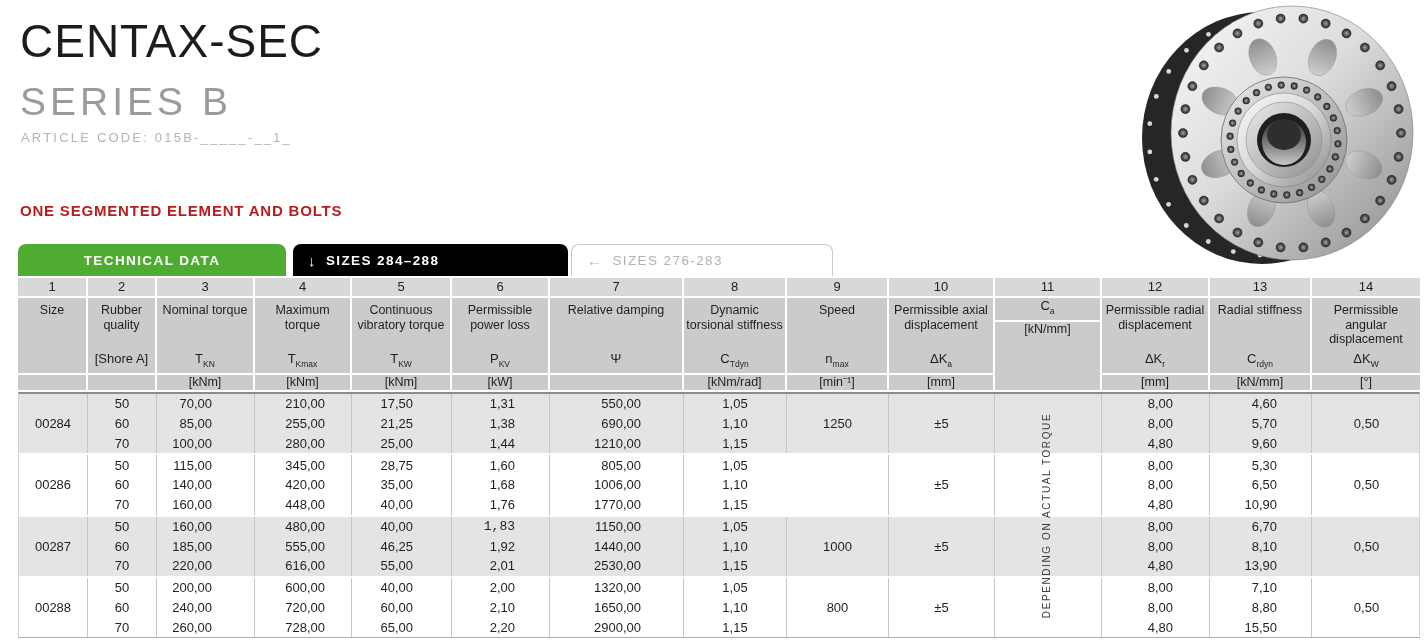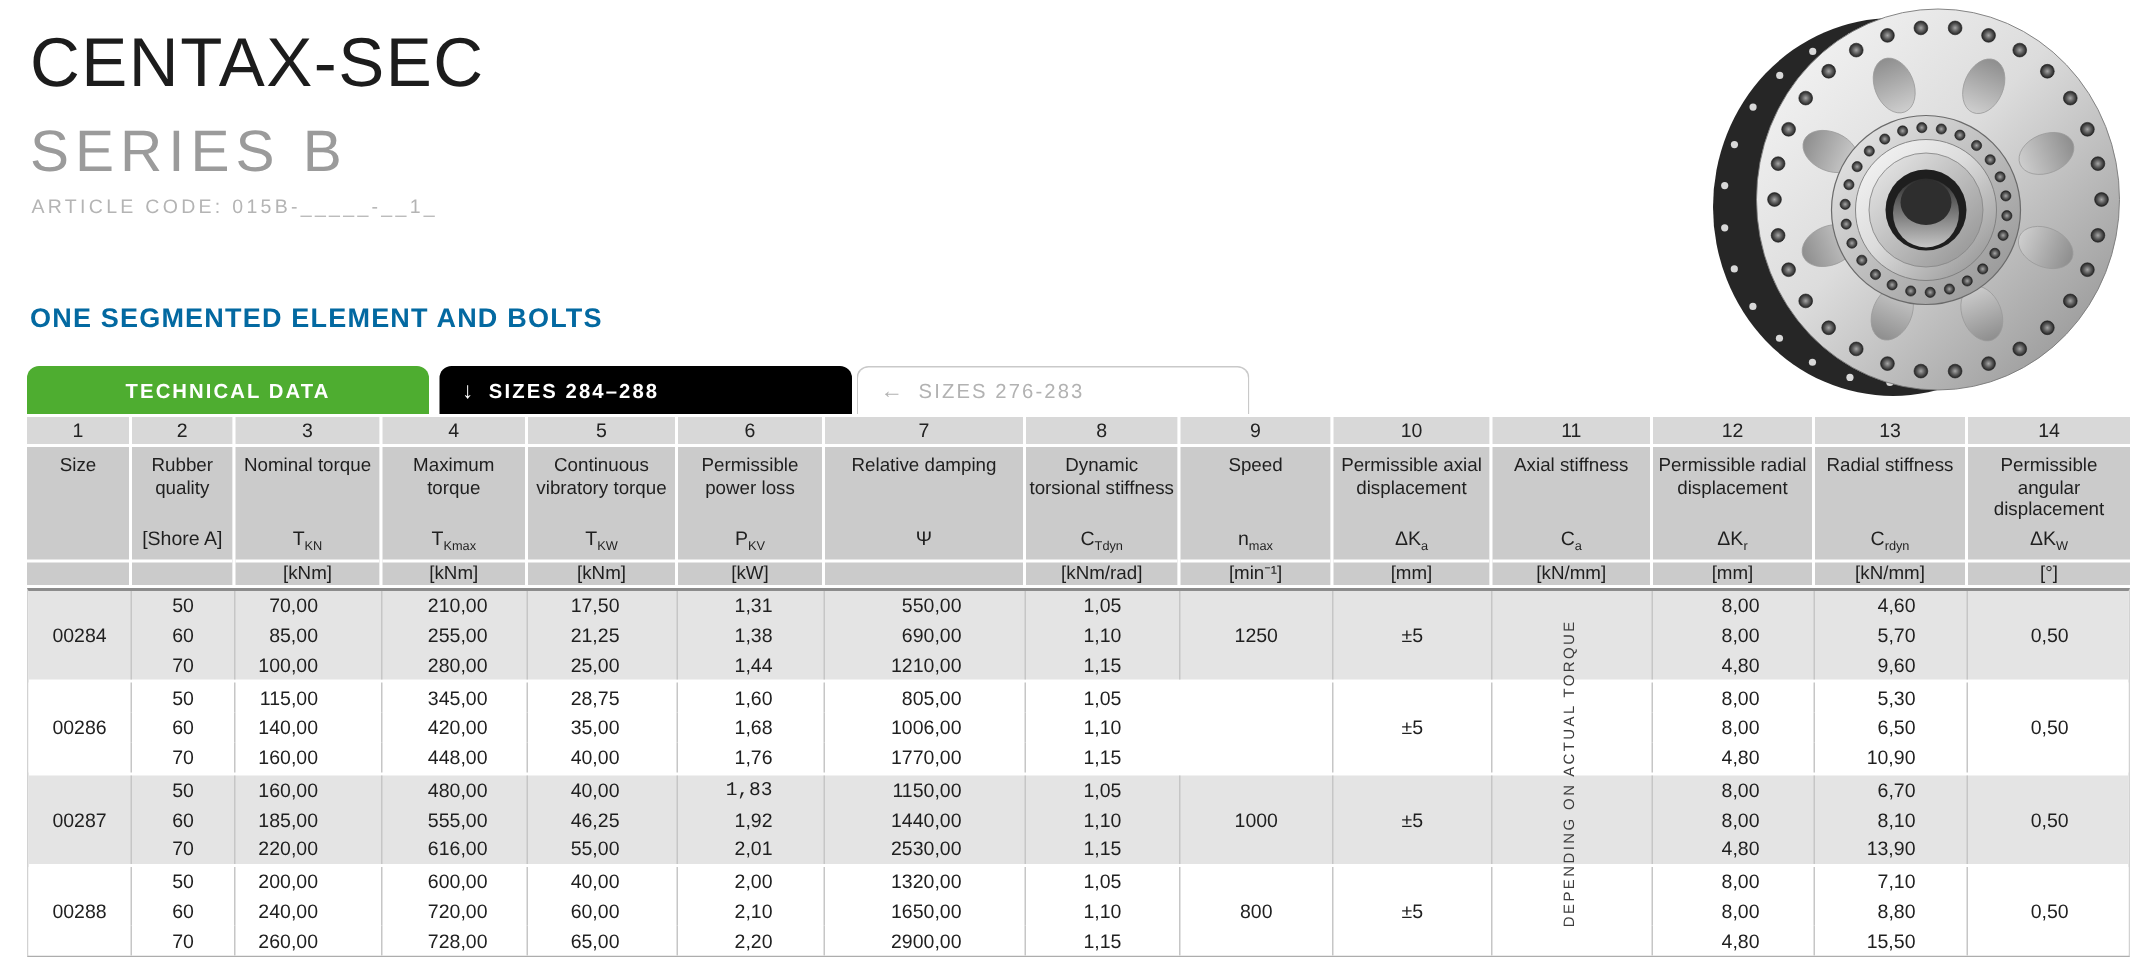--- a/index.html
+++ b/index.html
@@ -1,20 +1,20 @@
 <!DOCTYPE html>
 <html><head>
 <meta charset="utf-8">
 <style>
   html,body{margin:0;padding:0;}
   body{width:1424px;height:641px;background:#fff;font-family:"Liberation Sans",sans-serif;overflow:hidden;position:relative;}
   .title{position:absolute;left:20px;top:14px;font-size:46px;font-weight:400;color:#1c1c1c;letter-spacing:1px;margin:0;}
   .series{position:absolute;left:20px;top:80px;font-size:39px;font-weight:400;color:#9b9b9b;letter-spacing:4px;margin:0;}
   .article{position:absolute;left:21px;top:130px;font-size:13px;color:#b4b4b4;letter-spacing:2.2px;}
-  .sechead{position:absolute;left:20px;top:202px;font-size:18px;font-weight:bold;color:#0369a1;letter-spacing:0.8px;}
+  .sechead{position:absolute;left:20px;top:202px;font-size:15px;font-weight:bold;color:#b91c1c;letter-spacing:0.8px;}
   .prodimg{position:absolute;right:6px;top:0;width:292px;height:270px;}
   .tabs{position:absolute;left:18px;top:244px;display:flex;height:32px;}
   .tab{height:32px;border-radius:8px 8px 0 0;display:flex;align-items:center;font-size:13.5px;box-sizing:border-box;cursor:pointer;}
   .tab-green{width:268px;background:#4ead30;color:#fff;font-weight:bold;letter-spacing:1.4px;justify-content:center;}
   .tab-black{width:275px;margin-left:7px;background:#000;color:#fff;font-weight:bold;letter-spacing:1.4px;padding-left:15px;}
   .tab-white{width:262px;margin-left:3px;background:#fff;border:1px solid #c9c9c9;border-bottom:none;color:#b2b2b2;letter-spacing:1.4px;padding-left:15px;}
   .arr{margin-right:9px;font-size:15px;}
   .tbl{position:absolute;left:18px;top:278px;width:1402px;}
   .numrow,.headrow{display:grid;}
   .ncell{background:#d8d8d8;height:18px;line-height:18px;text-align:center;font-size:13px;color:#222;box-sizing:border-box;}
@@ -257,21 +257,20 @@
         <div class="cname">Speed</div>
         <div class="csym"><span>n</span><sub>max</sub></div>
         <div class="cunit">[min⁻¹]</div>
       </div>
       <div class="hcell">
         <div class="cname">Permissible axial displacement</div>
         <div class="csym"><span>ΔK</span><sub>a</sub></div>
         <div class="cunit">[mm]</div>
       </div>
       <div class="hcell">
-        <div class="cname">Axial stiffness</div>
         <div class="csym"><span>C</span><sub>a</sub></div>
         <div class="cunit">[kN/mm]</div>
       </div>
       <div class="hcell">
         <div class="cname">Permissible radial displacement</div>
         <div class="csym"><span>ΔK</span><sub>r</sub></div>
         <div class="cunit">[mm]</div>
       </div>
       <div class="hcell">
         <div class="cname">Radial stiffness</div>

